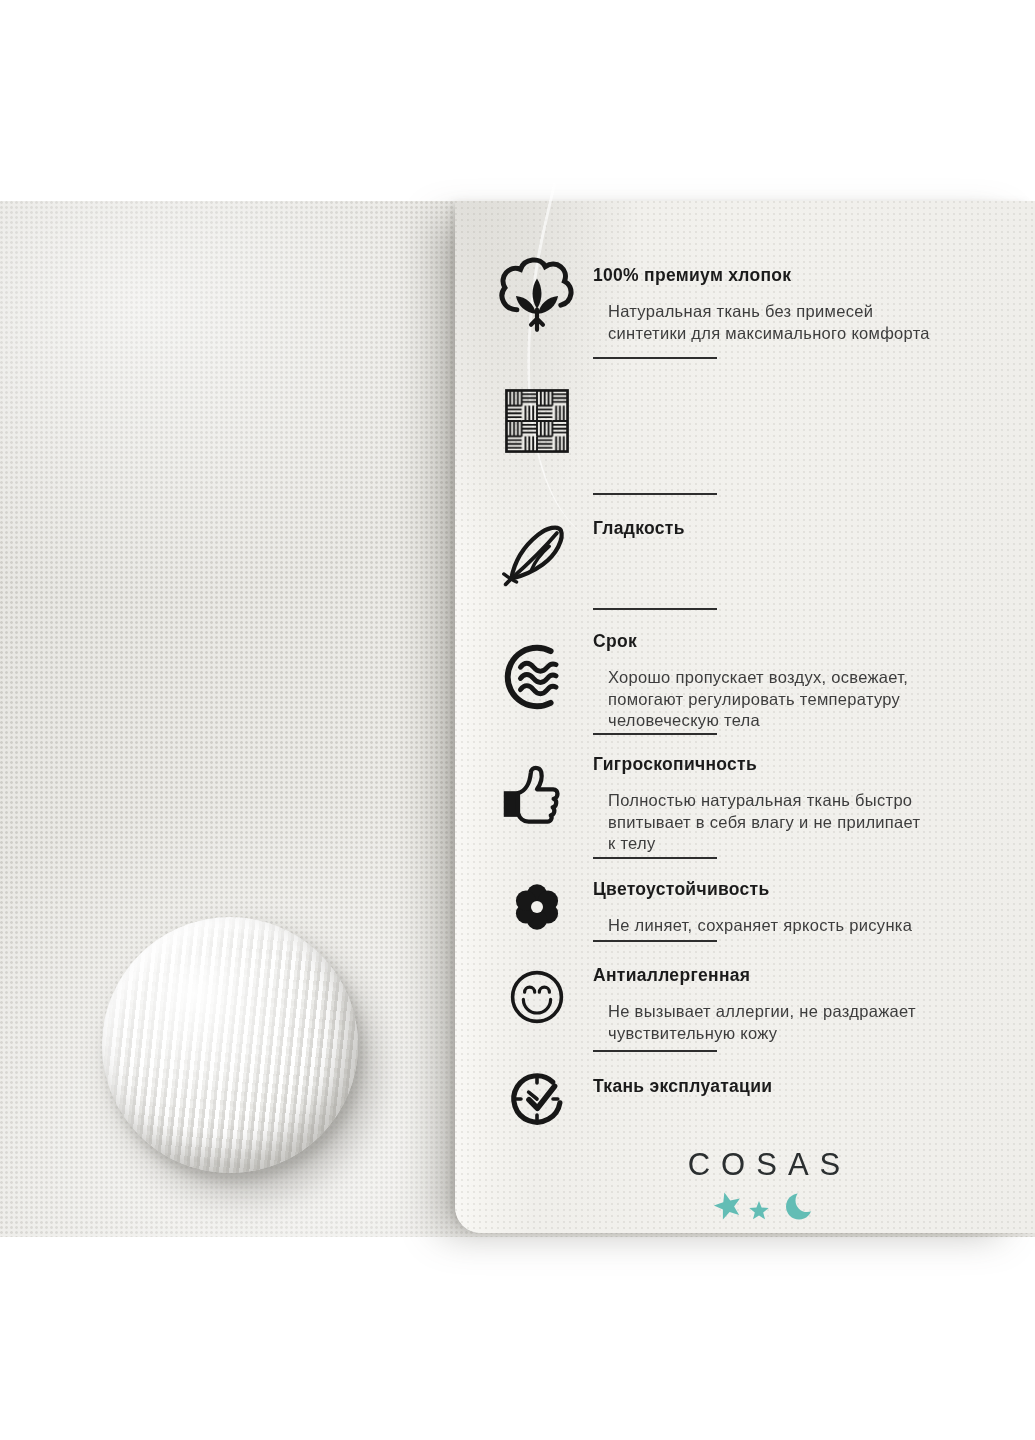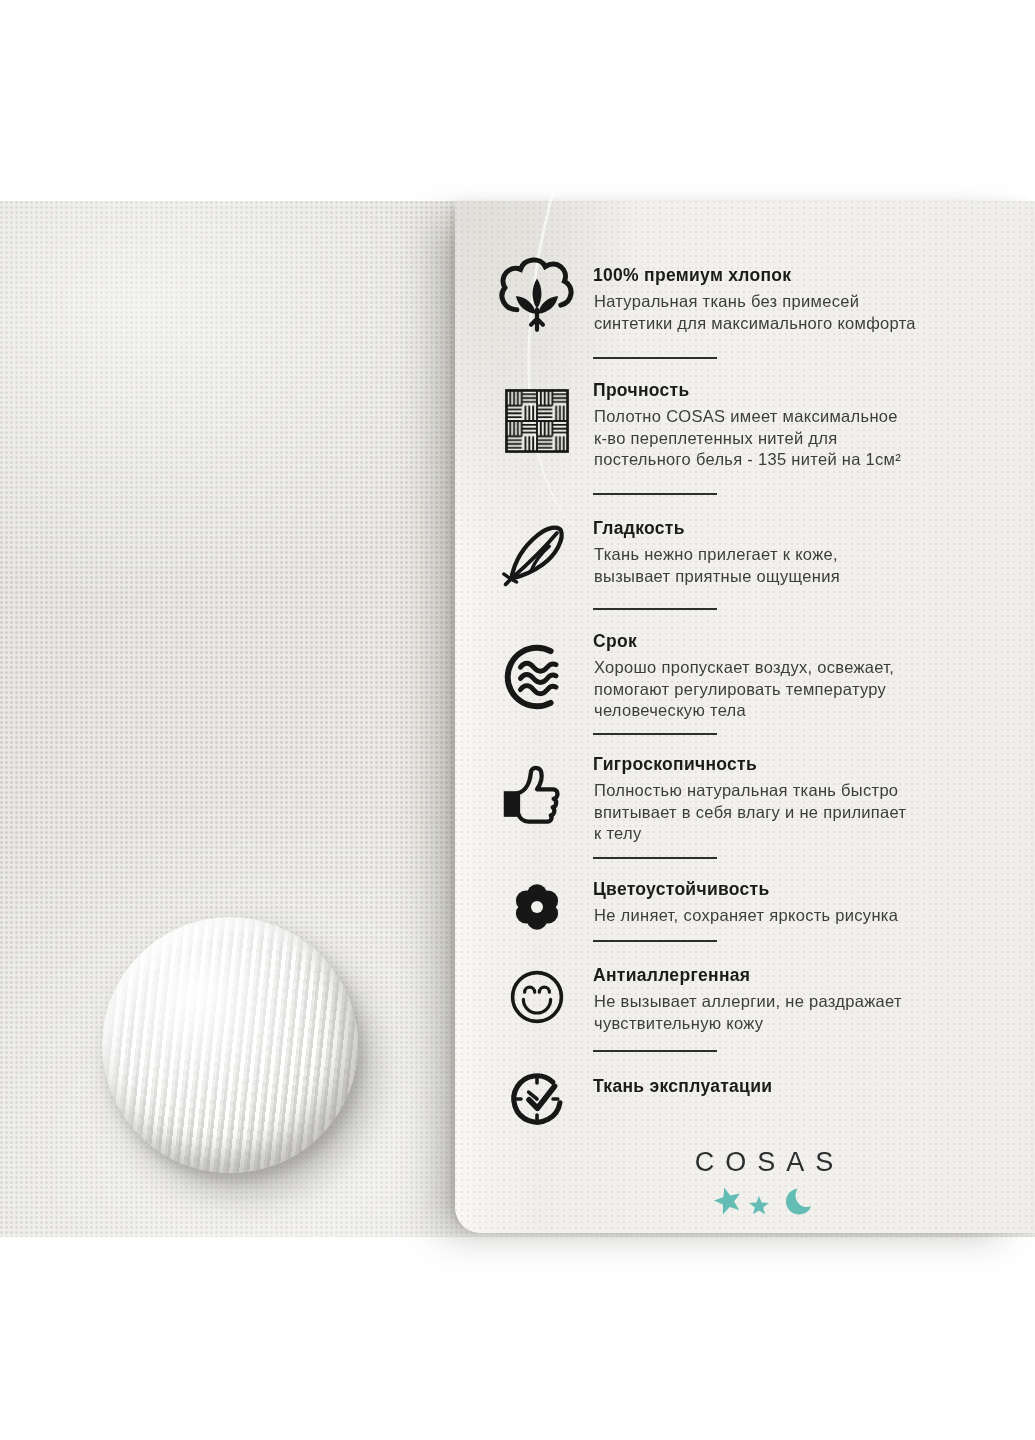--- a/index.html
+++ b/index.html
@@ -45,26 +45,26 @@
     box-shadow:
       inset -12px -18px 28px rgba(148,146,140,.5),
       inset 9px 12px 20px rgba(255,255,255,.9),
       16px 22px 34px rgba(108,106,99,.38),
       5px 8px 12px rgba(108,106,99,.28);
   }
   
   .feat-icon{position:absolute;left:36px;width:92px;display:flex;justify-content:center;}
   .feat-text{position:absolute;left:138px;right:26px;}
   .feat-title{font-size:17.5px;font-weight:bold;color:#1b1b1b;letter-spacing:.3px;margin:0 0 5px 0;}
-  .feat-body{font-size:16.5px;color:#3d3d3d;letter-spacing:.3px;line-height:21.5px;white-space:pre-line;margin:1px;}
+  .feat-body{font-size:16.5px;color:#3d3d3d;letter-spacing:.3px;line-height:21.5px;white-space:pre-line;margin:15px;}
   .divider{position:absolute;left:138px;width:124px;height:2px;background:#2e2e2e;}
   svg .ink{stroke:#171717;}
   
   .logo{position:absolute;left:220px;top:946px;width:180px;text-align:center;}
-  .logo-text{font-size:27px;color:#2b2f30;letter-spacing:11px;margin-left:9px;font-weight:normal;text-align:center;}
+  .logo-text{font-size:31px;color:#2b2f30;letter-spacing:11px;margin-left:9px;font-weight:normal;text-align:center;}
   .logo-marks{margin-top:4px;margin-left:2px;}
   .band-top{position:absolute;left:0;top:0;width:1035px;height:201px;background:#ffffff;}
   .band-bottom{position:absolute;left:0;top:1237px;width:1035px;height:203px;background:#ffffff;}
 </style>
 </head>
 <body>
 
 <div class="canvas">
 
   <div class="photo"></div>
@@ -101,43 +101,35 @@
               <path d="M18 4.5H36 M18 9H36 M18 13.5H36 M18 0H36 M36 0V18"></path>
               <path d="M0 22.5H18 M0 27H18 M0 31.5H18 M0 36H18 M0 18V36"></path>
               <path d="M22.5 18V36 M27 18V36 M31.5 18V36 M36 18V36 M18 36H36"></path>
             </g>
           </pattern>
         </defs>
         <rect x="4" y="4" width="72" height="72" fill="url(#wv)"></rect>
         <rect x="4" y="4" width="72" height="72" fill="none" stroke="#171717" stroke-width="3"></rect>
       </svg>
     </div>
-    <div class="feat-text" style="top:179px">
-      <p class="feat-title">Прочность</p>
-      <p class="feat-body">Полотно COSAS имеет максимальное
-к-во переплетенных нитей для
-постельного белья - 135 нитей на 1см²</p>
-    </div>
     <div class="divider" style="top:292px"></div>
 
     <div class="feat-icon" style="top:314px">
       <svg width="76" height="76" viewBox="0 0 80 80">
         <g class="ink" fill="none" stroke-linecap="round">
           <path stroke-width="4.5" d="M13 67 C 16 50 26 33 41 21 C 51 13 62 11 65 16 C 69 25 60 42 46 52 C 35 60 21 65 13 67 Z"></path>
           <path stroke-width="4" d="M13 67 C 30 52 45 38 61 19"></path>
           <path stroke-width="3.5" d="M34 58 C 38 49 45 40 53 33"></path>
           <path stroke-width="4" d="M7 73 L14 66"></path>
           <path stroke-width="3.5" d="M5 62 C 9.5 65.5 14 68.5 18.5 70.5"></path>
         </g>
       </svg>
     </div>
     <div class="feat-text" style="top:317px">
       <p class="feat-title">Гладкость</p>
-      <p class="feat-body">Ткань нежно прилегает к коже,
-вызывает приятные ощущения</p>
     </div>
     <div class="divider" style="top:407px"></div>
 
     <div class="feat-icon" style="top:437px">
       <svg width="78" height="78" viewBox="0 0 80 80">
         <g class="ink" fill="none" stroke-linecap="round">
           <path stroke-width="6" d="M54 13.5 A 30 30 0 1 0 54 66.5"></path>
           <path stroke-width="5" d="M23 30 c 4 -5.5 9 -5.5 13.5 0 c 4.5 5.5 9.5 5.5 14 0 c 2.8 -3.4 6 -4.2 9 -2.6"></path>
           <path stroke-width="5" d="M23 41.5 c 4 -5.5 9 -5.5 13.5 0 c 4.5 5.5 9.5 5.5 14 0 c 2.8 -3.4 6 -4.2 9 -2.6"></path>
           <path stroke-width="5" d="M23 53 c 4 -5.5 9 -5.5 13.5 0 c 4.5 5.5 9.5 5.5 14 0 c 2.8 -3.4 6 -4.2 9 -2.6"></path>

